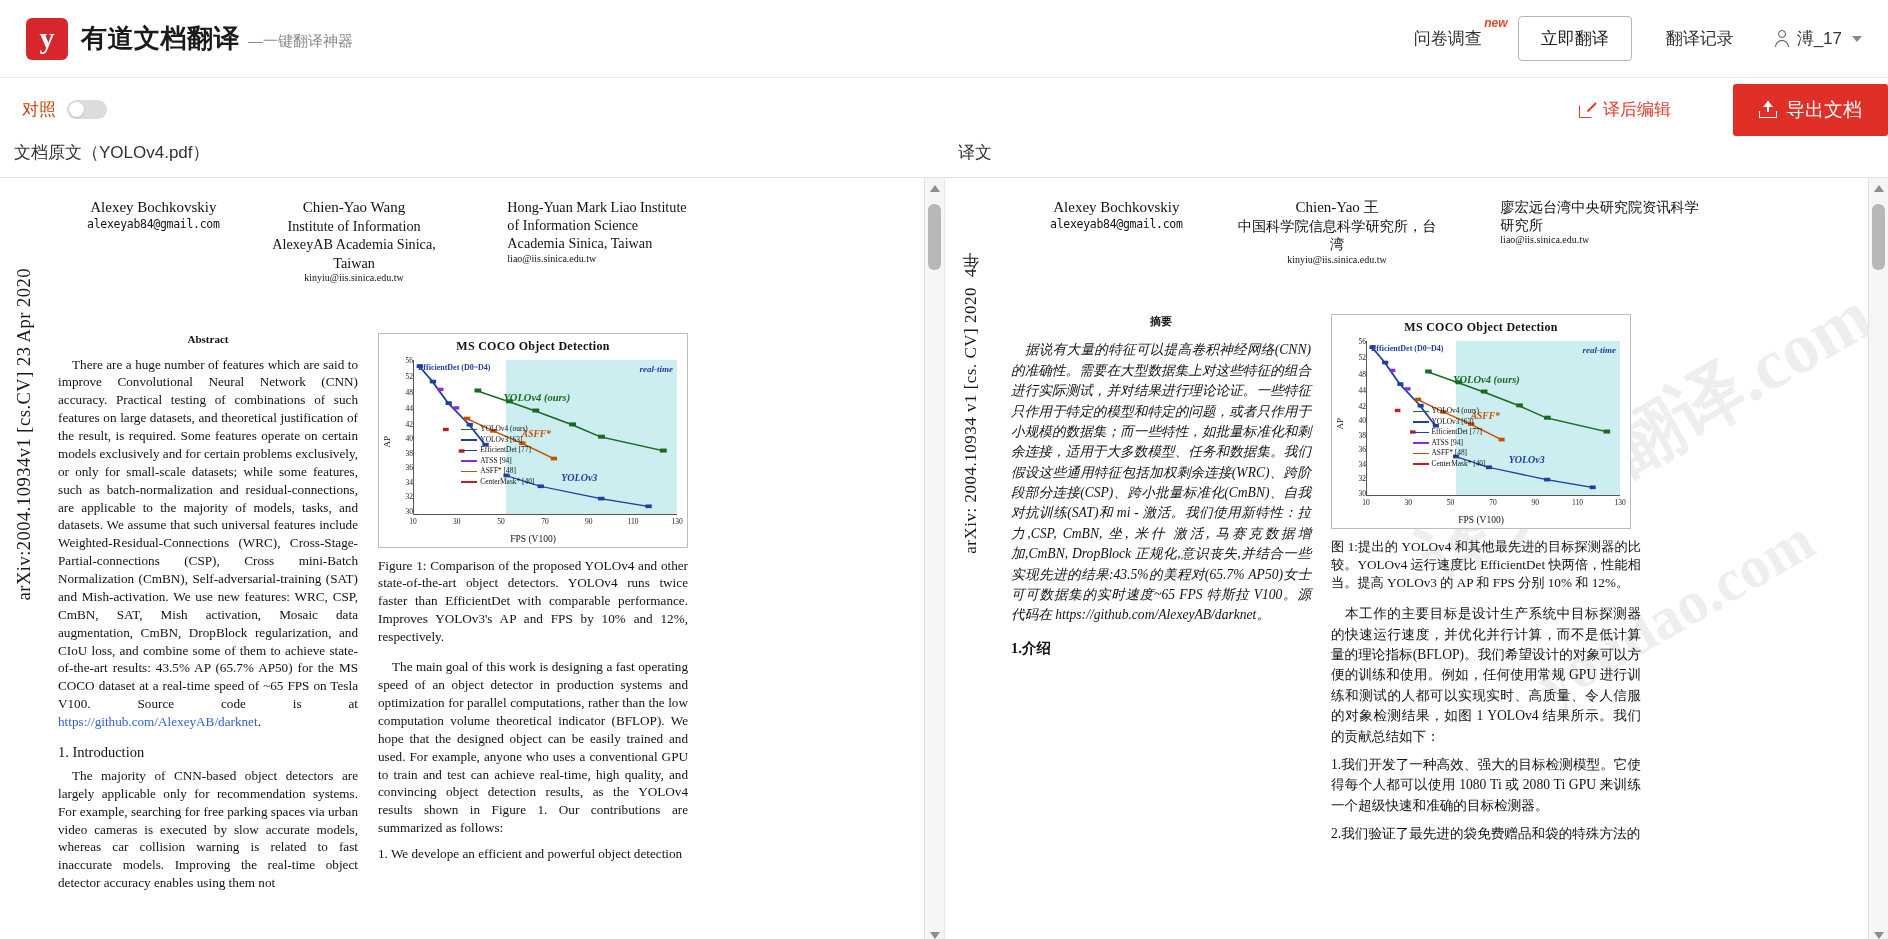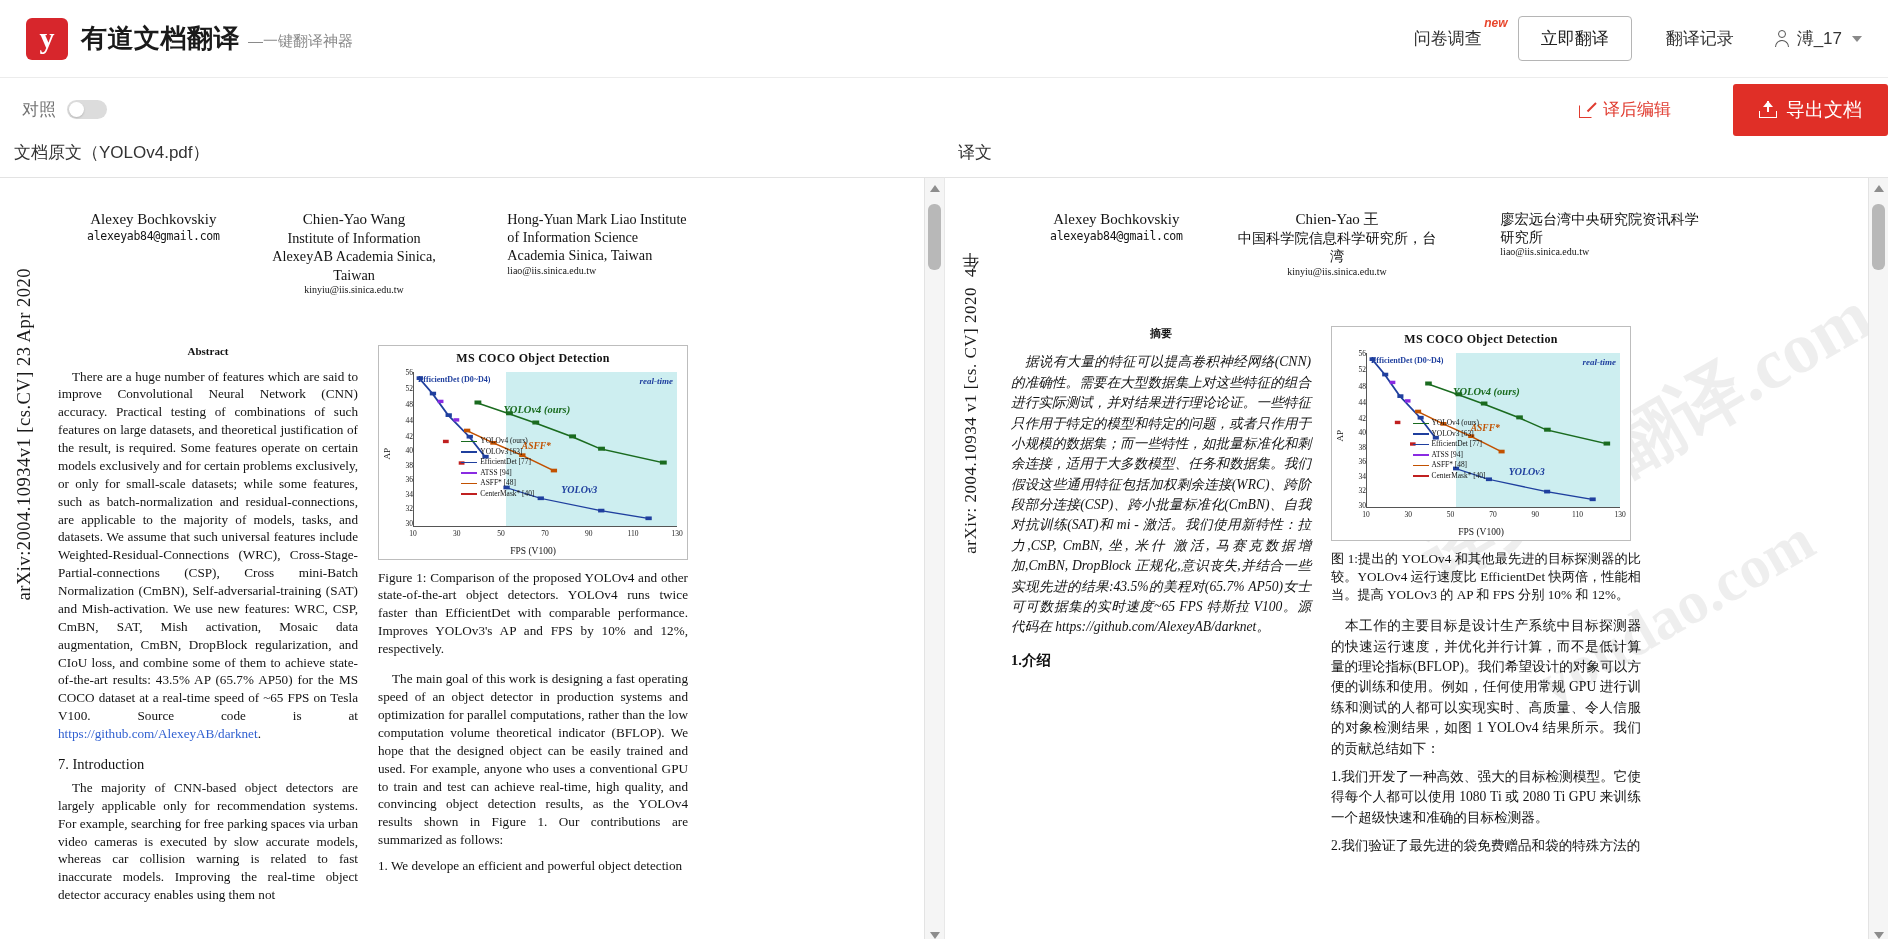--- a/index.html
+++ b/index.html
@@ -126,21 +126,21 @@
   .toolbar {
     height: 63px;
     display: flex;
     align-items: center;
     padding: 0 22px;
     position: relative;
     background: #fff;
   }
   .compare-label {
     font-size: 17px;
-    color: #737373;
+    color: #c2410c;
     margin-right: 11px;
   }
   .toggle {
     width: 40px; height: 19px;
     border-radius: 10px;
     background: #dcdcdc;
     position: relative;
   }
   .toggle .knob {
     position: absolute;
@@ -305,21 +305,21 @@
     letter-spacing: 0.5px;
     color: #1b1b1b;
     font-family: "Liberation Serif", serif;
     white-space: nowrap;
   }
   .arxiv-vert.cn { font-size: 17px; }
 
   .doc-body {
     position: absolute;
     left: 58px;
-    top: 32px;
+    top: 20px;
     width: 640px;
   }
   .doc-body.right-body { left: 66px; width: 700px; }
 
   .authors {
     display: flex;
     gap: 10px;
     font-size: 14.5px;
     line-height: 1.28;
   }
@@ -549,21 +549,21 @@
             <div class="aff">Hong-Yuan Mark Liao Institute of Information Science Academia Sinica, Taiwan</div>
             <div class="aff-small">liao@iis.sinica.edu.tw</div>
           </div>
         </div>
 
         <div class="two-col">
 
           <div class="col-left">
             <div class="sec-center">Abstract</div>
             <p class="just"><span>There are a huge number of features which are said to improve Convolutional Neural Network (CNN) accuracy. Practical testing of combinations of such features on large datasets, and theoretical justification of the result, is required. Some features operate on certain models exclusively and for certain problems exclusively, or only for small-scale datasets; while some features, such as batch-normalization and residual-connections, are applicable to the majority of models, tasks, and datasets. We assume that such universal features include Weighted-Residual-Connections (WRC), Cross-Stage-Partial-connections (CSP), Cross mini-Batch Normalization (CmBN), Self-adversarial-training (SAT) and Mish-activation. We use new features: WRC, CSP, CmBN, SAT, Mish activation, Mosaic data augmentation, CmBN, DropBlock regularization, and CIoU loss, and combine some of them to achieve state-of-the-art results: 43.5% AP (65.7% AP50) for the MS COCO dataset at a real-time speed of ~65 FPS on Tesla V100. Source code is at </span><span class="lnk">https://github.com/AlexeyAB/darknet</span><span>.</span></p>
-            <div class="sec-head">7. Introduction</div>
+            <div class="sec-head">1. Introduction</div>
             <p class="just">The majority of CNN-based object detectors are largely applicable only for recommendation systems. For example, searching for free parking spaces via urban video cameras is executed by slow accurate models, whereas car collision warning is related to fast inaccurate models. Improving the real-time object detector accuracy enables using them not</p>
           </div>
 
           <div class="col-right">
             <div class="chart-wrap">
               <div class="chart-title">MS COCO Object Detection</div>
               <div class="y-ticks">
                 <div style="top:0%">56</div>
                   <div style="top:10%">52</div>
                   <div style="top:20%">48</div>

